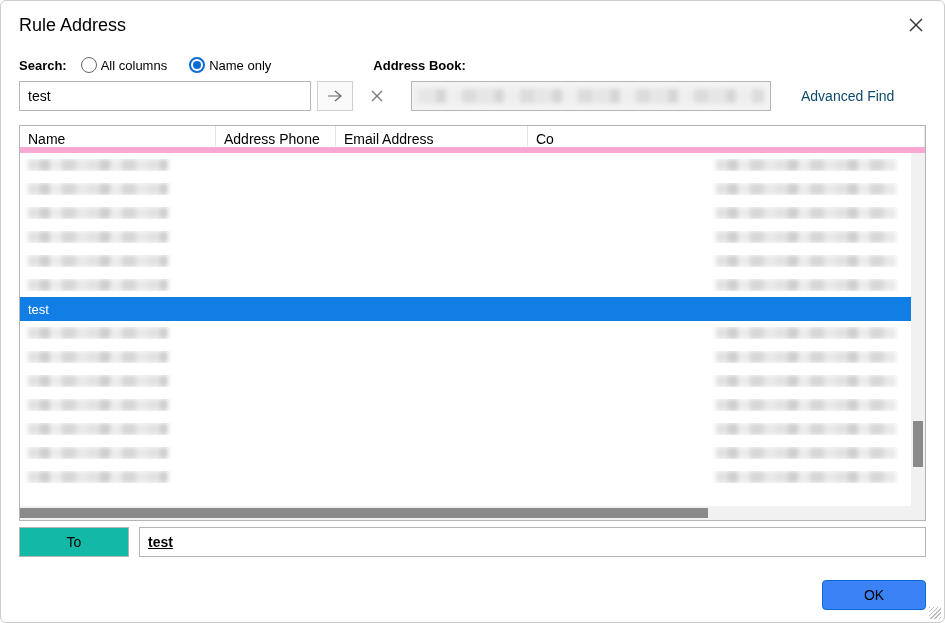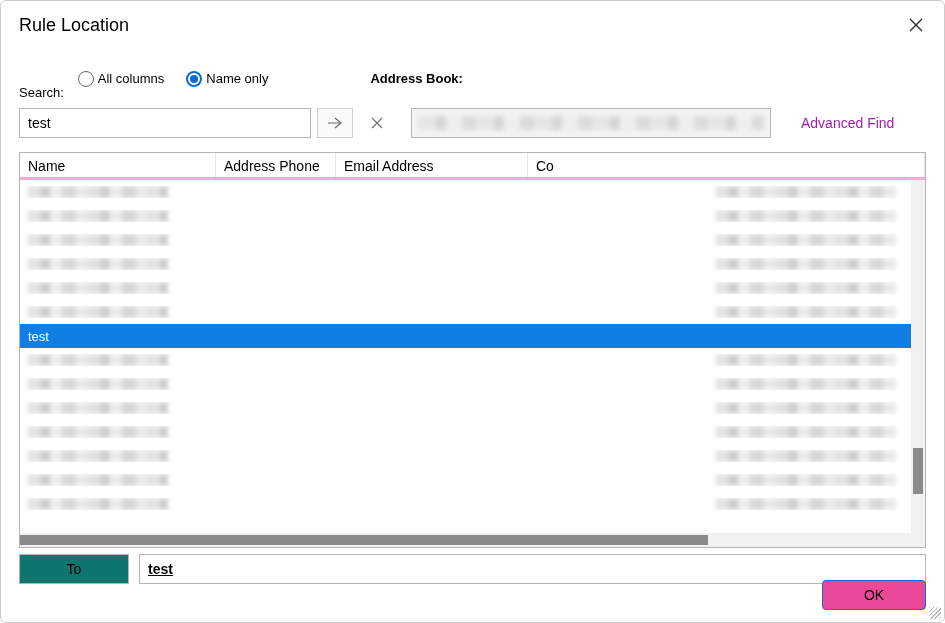--- a/index.html
+++ b/index.html
@@ -31,21 +31,21 @@
       cursor: pointer;
     }
     .titlebar .close-btn svg { stroke: #333; }
 
     .topbar {
       display: flex;
       align-items: center;
       padding: 10px 18px 0 18px;
       gap: 8px;
     }
-    .topbar .search-label { font-weight: 400; margin-right: 6px; margin-top: 28px; }
+    .topbar .search-label { font-weight: 700; margin-right: 6px; }
     .radio {
       width: 16px; height: 16px;
       border: 1px solid #666;
       border-radius: 50%;
       display: inline-flex; align-items: center; justify-content: center;
       margin-right: 4px;
       position: relative;
       cursor: pointer;
     }
     .radio.selected { border: 2px solid #0a6bd4; }
@@ -85,39 +85,39 @@
       padding: 0 6px;
       overflow: hidden;
       margin-left: 10px;
     }
     .addrbook-field .blurline {
       height: 14px; width: 100%;
       background: repeating-linear-gradient(90deg,#e6e6e6 0 18px,#d6d6d6 18px 28px,#eee 28px 44px,#dcdcdc 44px 58px);
       filter: blur(2px);
     }
     .adv-find {
-      color: #a21caf;
+      color: #0c4a6e;
       margin-left: 24px;
       cursor: pointer;
       font-size: 14px;
     }
 
     .table-wrap {
       margin: 6px 18px 6px 18px;
       border: 1px solid #b5b5b5;
       height: 396px;
       position: relative;
       overflow: hidden;
       display: flex;
       flex-direction: column;
     }
     .col-headers {
       display: flex;
       height: 27px;
-      border-bottom: 3px solid #f9a8d4;
+      border-bottom: 6px solid #f9a8d4;
       background: #fff;
       flex: none;
     }
     .col {
       padding: 5px 8px;
       border-right: 1px solid #e6e6e6;
       font-size: 14px;
       white-space: nowrap;
       overflow: hidden;
     }
@@ -189,21 +189,21 @@
 
     .to-row {
       display: flex;
       align-items: center;
       margin: 2px 18px 0 18px;
       gap: 10px;
     }
     .to-btn {
       width: 110px; height: 30px;
       border: 1px solid #b5b5b5;
-      background: #0f766e;
+      background: #14b8a6;
       display: flex; align-items: center; justify-content: center;
       font-size: 14px;
       cursor: pointer;
     }
     .to-field {
       flex: 1;
       height: 30px;
       border: 1px solid #b5b5b5;
       padding: 4px 8px;
       font-size: 14px;
@@ -217,40 +217,40 @@
     .buttons-row {
       position: absolute;
       right: 18px;
       bottom: 12px;
       display: flex;
       gap: 10px;
     }
     .btn {
       width: 104px; height: 30px;
       border: 1px solid #b5b5b5;
-      background: #ec4899;
+      background: #3b82f6;
       border-radius: 4px;
       font-size: 14px;
       cursor: pointer;
       font-family: inherit;
     }
     .btn.primary {
       border-color: #0a6bd4;
     }
 
     .resize-grip {
       position: absolute; right: 3px; bottom: 3px; width: 12px; height: 12px;
       background: repeating-linear-gradient(135deg,#bbb 0 1px,transparent 1px 3px);
     }
   </style>
 </head>
 <body>
 
 <div class="titlebar">
-  <span>Rule Location</span>
+  <span>Rule Address</span>
   <div class="close-btn">
     <svg width="16" height="16" viewBox="0 0 16 16" fill="none" stroke-width="1.4">
       <line x1="2" y1="2" x2="14" y2="14"></line>
         <line x1="14" y1="2" x2="2" y2="14"></line>
     </svg>
   </div>
 </div>
 
 <div class="topbar">
   <span class="search-label">Search:</span>

